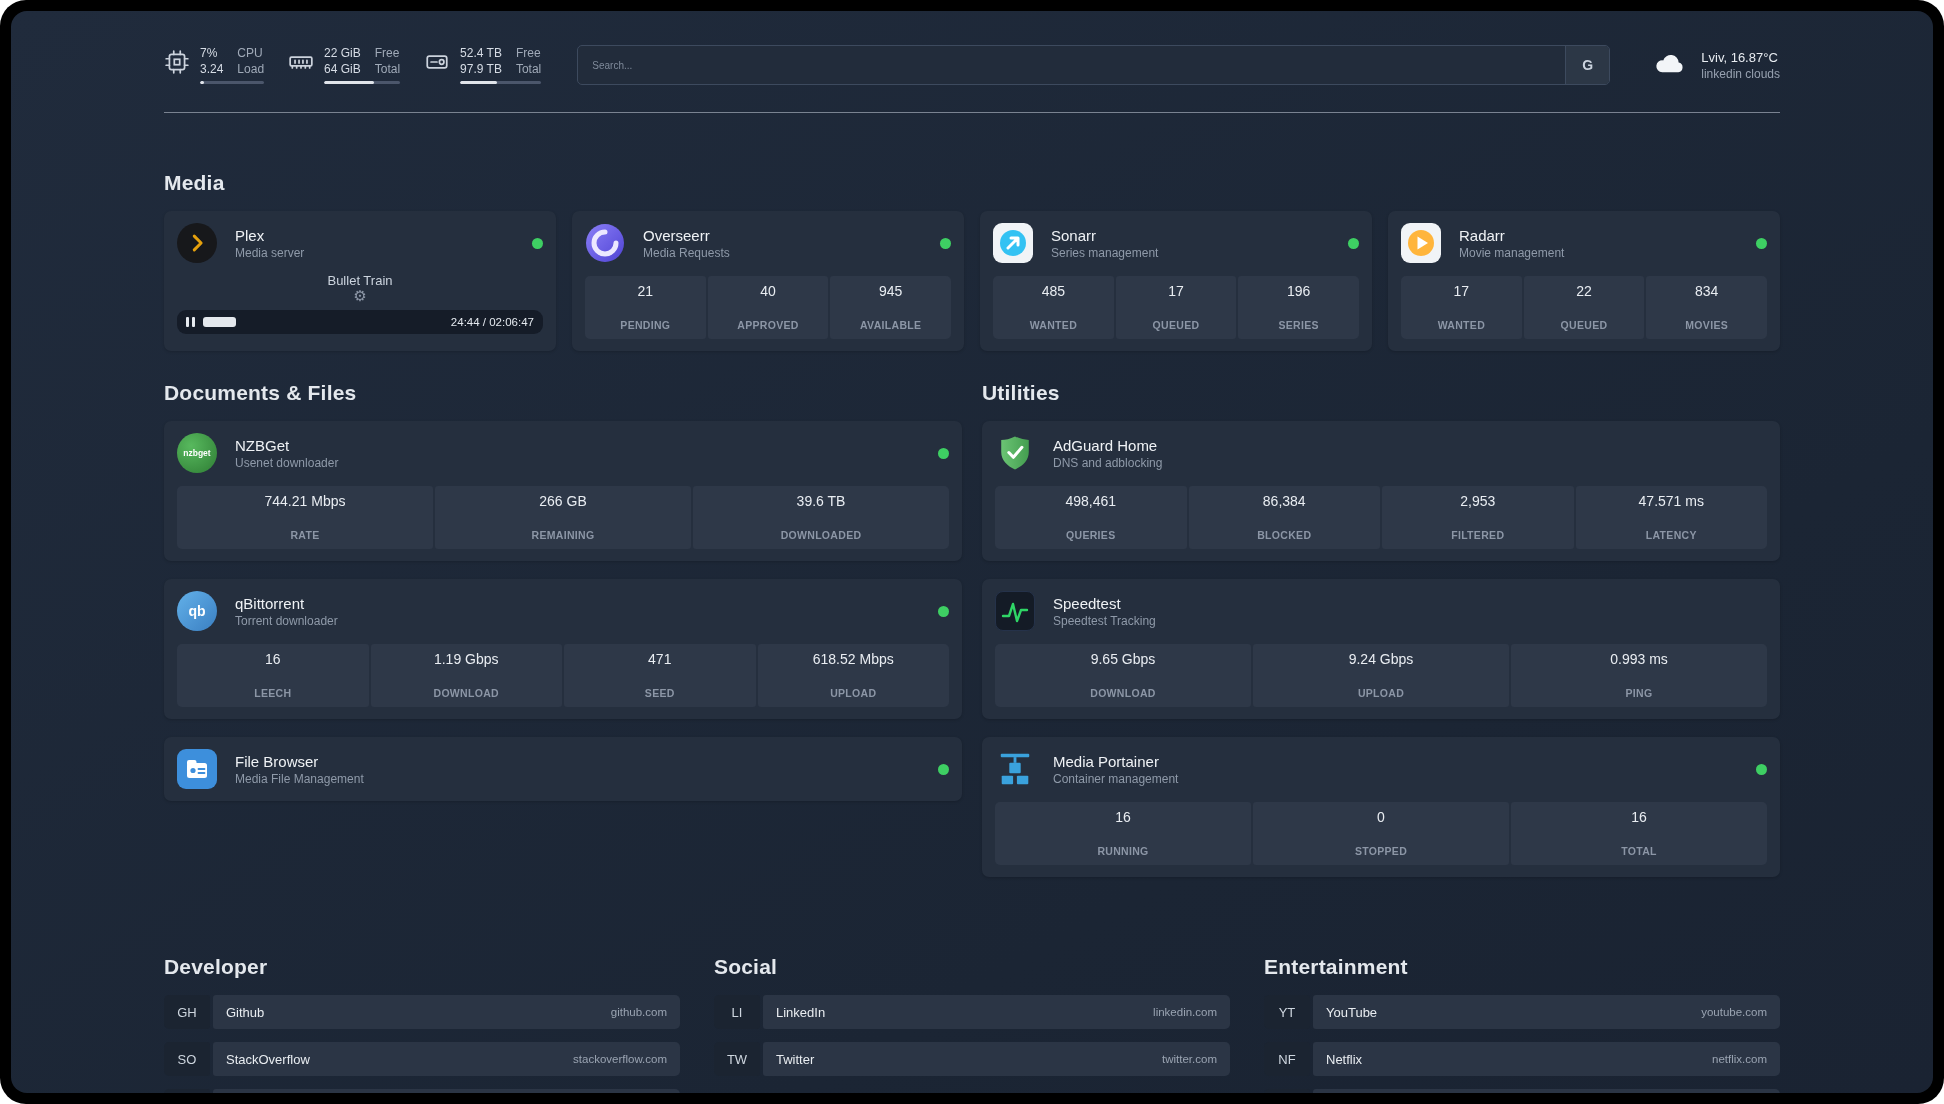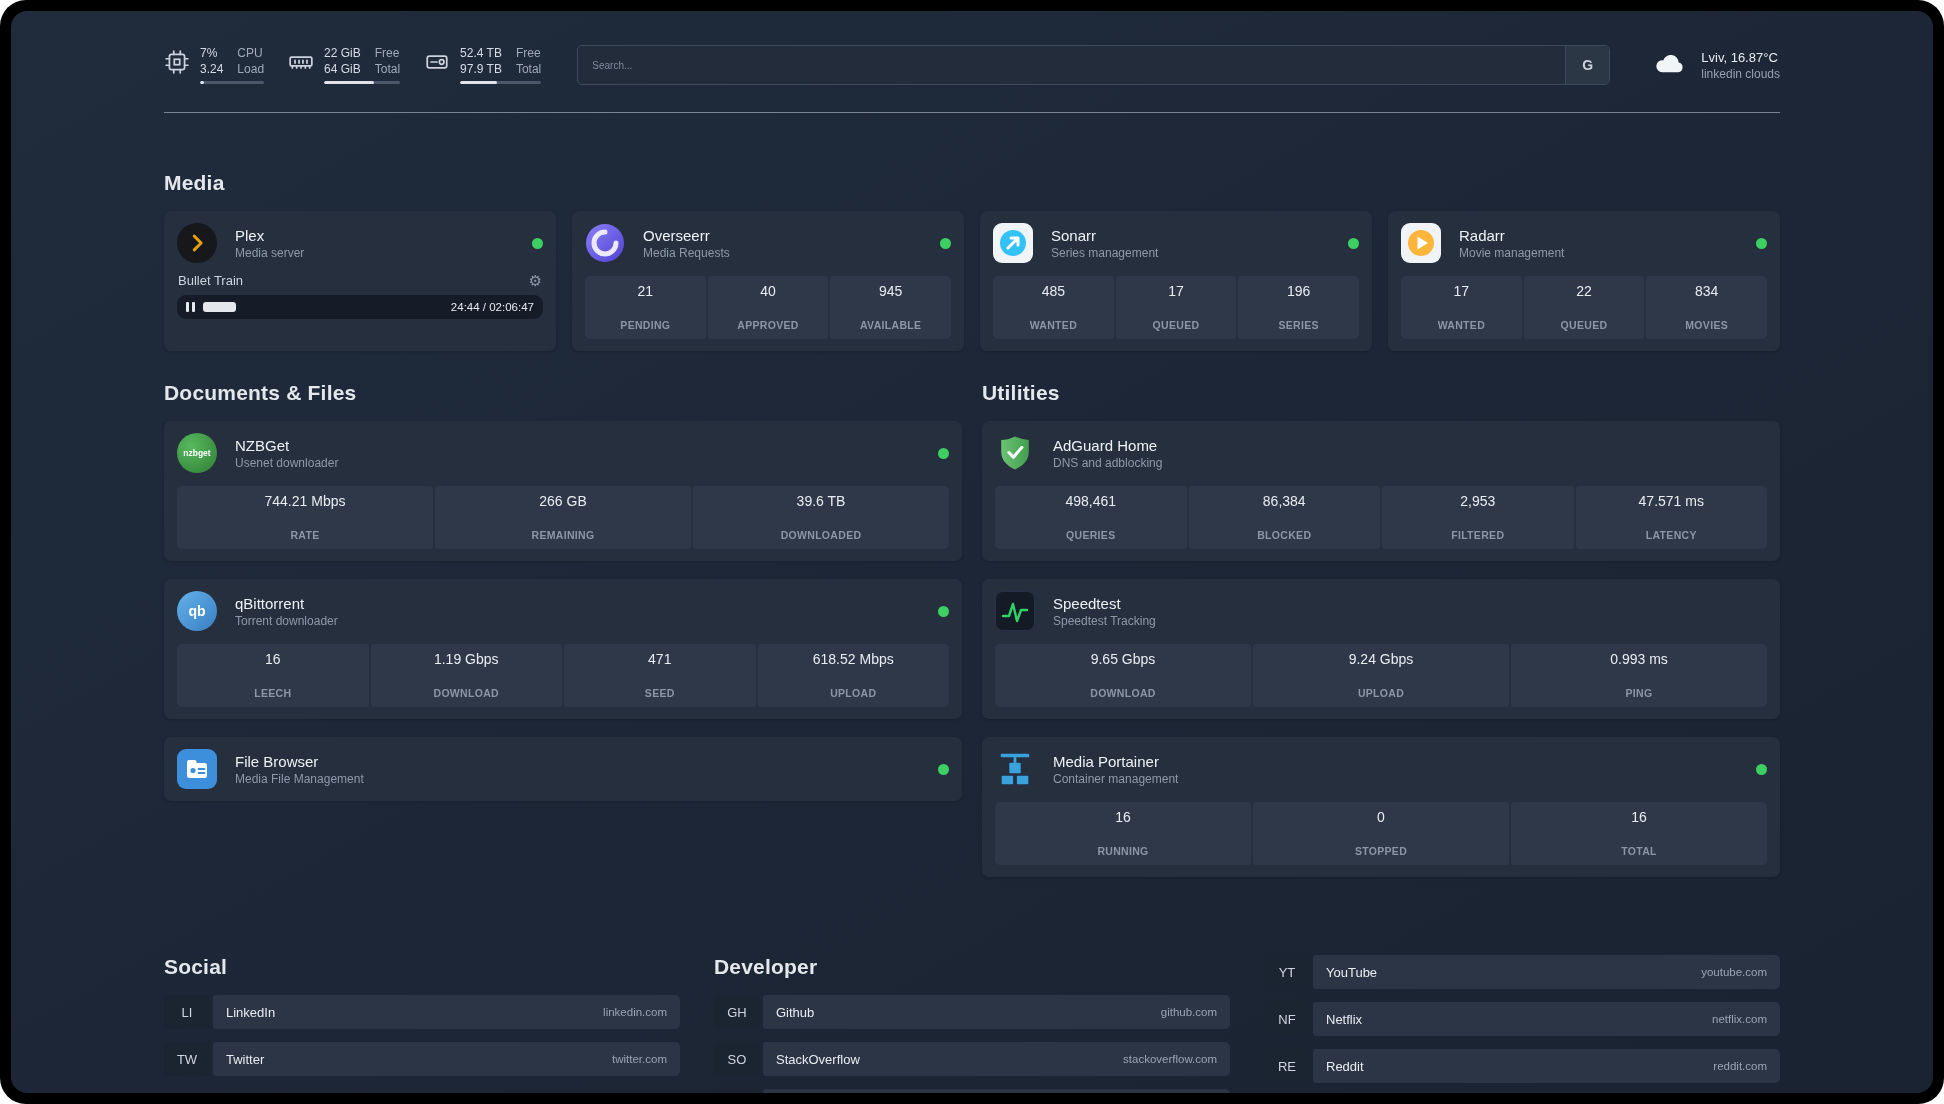--- a/index.html
+++ b/index.html
@@ -107,21 +107,21 @@
   .stat { flex: 1; background: #2e3848; border-radius: 3px; text-align: center; padding: 7px 4px 8px; }
   .stat:first-child { border-radius: 5px 3px 3px 5px; }
   .stat:last-child { border-radius: 3px 5px 5px 3px; }
   .stat-value { font-size: 14px; color: #e9edf2; }
   .stat-label { font-size: 10.5px; font-weight: 700; color: #8c96a6; margin-top: 20px; letter-spacing: .03em; }
 
   
   .np { margin-top: 10px; }
   .np-top {
     display: flex; justify-content: space-between; align-items: center;
-    font-size: 13px; color: #ccd4de; padding: 0 1px;
+    font-size: 13px; color: #ccd4de; padding: 0 1px; flex-direction: column;
   }
   .gear { color: #8d97a7; font-size: 15px; line-height: 1; cursor: pointer; }
   .np-row {
     margin-top: 7px; height: 24px; background: #151c28; border-radius: 9px;
     display: flex; align-items: center; gap: 8px; padding: 0 9px;
   }
   .pause { display: inline-flex; gap: 2.5px; cursor: pointer; }
   .pause i { display: block; width: 3px; height: 10px; background: #e7ebf0; border-radius: 1px; }
   .np-track { flex: 1; height: 10px; position: relative; cursor: pointer; }
   .np-fill { position: absolute; left: 0; top: 0; bottom: 0; background: #e4e8ed; border-radius: 3px; }
@@ -547,63 +547,64 @@
           </div>
         </div>
       </article>
     </div>
   </section>
 
   <section class="bm-section">
     <div class="bm-grid">
 
       <div class="bm-col">
+        <h2 class="sec-title">Developer</h2>
+        <div class="bm-row">
+          <div class="bm-abbr">GH</div>
+          <div class="bm-body">
+            <span class="bm-name">Github</span>
+            <span class="bm-domain">github.com</span>
+          </div>
+        </div>
+        <div class="bm-row">
+          <div class="bm-abbr">SO</div>
+          <div class="bm-body">
+            <span class="bm-name">StackOverflow</span>
+            <span class="bm-domain">stackoverflow.com</span>
+          </div>
+        </div>
+        <div class="bm-row">
+          <div class="bm-abbr">DT</div>
+          <div class="bm-body">
+            <span class="bm-name">DEV</span>
+            <span class="bm-domain">dev.to</span>
+          </div>
+        </div>
+      </div>
+
+      <div class="bm-col">
         <h2 class="sec-title">Social</h2>
         <div class="bm-row">
           <div class="bm-abbr">LI</div>
           <div class="bm-body">
             <span class="bm-name">LinkedIn</span>
             <span class="bm-domain">linkedin.com</span>
           </div>
         </div>
         <div class="bm-row">
           <div class="bm-abbr">TW</div>
           <div class="bm-body">
             <span class="bm-name">Twitter</span>
             <span class="bm-domain">twitter.com</span>
           </div>
         </div>
       </div>
 
       <div class="bm-col">
-        <h2 class="sec-title">Developer</h2>
-        <div class="bm-row">
-          <div class="bm-abbr">GH</div>
-          <div class="bm-body">
-            <span class="bm-name">Github</span>
-            <span class="bm-domain">github.com</span>
-          </div>
-        </div>
-        <div class="bm-row">
-          <div class="bm-abbr">SO</div>
-          <div class="bm-body">
-            <span class="bm-name">StackOverflow</span>
-            <span class="bm-domain">stackoverflow.com</span>
-          </div>
-        </div>
-        <div class="bm-row">
-          <div class="bm-abbr">DT</div>
-          <div class="bm-body">
-            <span class="bm-name">DEV</span>
-            <span class="bm-domain">dev.to</span>
-          </div>
-        </div>
-      </div>
-
-      <div class="bm-col">
+        <h2 class="sec-title">Entertainment</h2>
         <div class="bm-row">
           <div class="bm-abbr">YT</div>
           <div class="bm-body">
             <span class="bm-name">YouTube</span>
             <span class="bm-domain">youtube.com</span>
           </div>
         </div>
         <div class="bm-row">
           <div class="bm-abbr">NF</div>
           <div class="bm-body">

